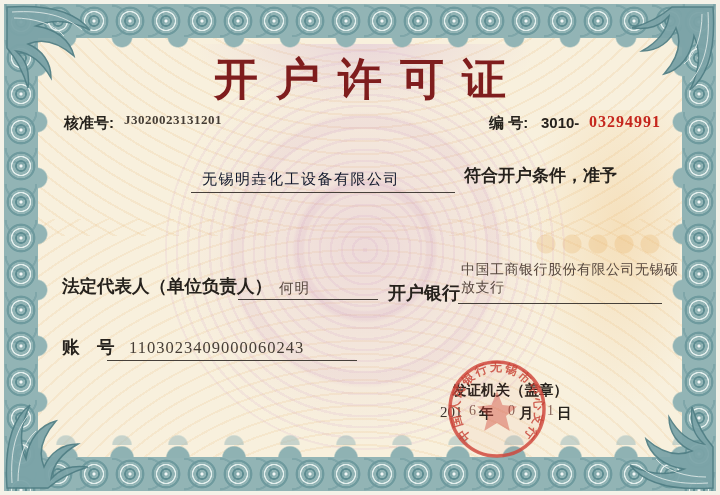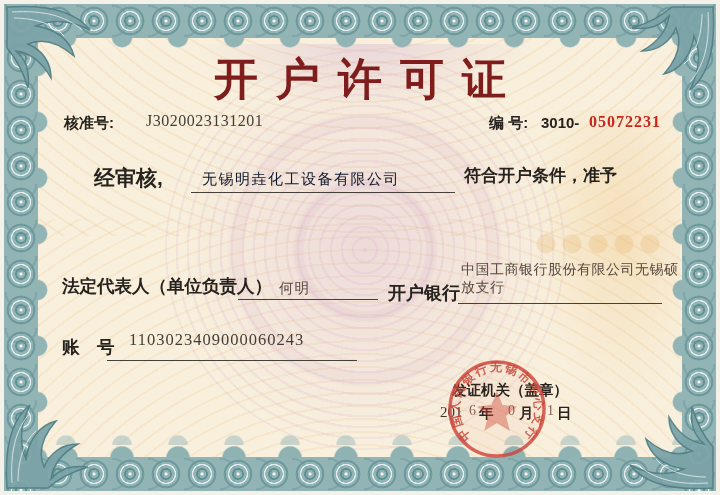--- a/index.html
+++ b/index.html
@@ -129,43 +129,42 @@
   <div class="corner bl">
     <svg viewBox="0 0 90 90" width="90" height="90">
       <path d="M3,3 C45,0 72,8 86,26 C66,16 48,15 32,22 C52,25 66,36 70,52 C54,38 38,34 24,40 C38,46 47,58 47,74 C38,58 27,49 12,47 C22,56 26,66 24,84 C18,64 10,52 3,44 Z" fill="#7ca4a8" stroke="#517f85" stroke-width="1.5" opacity="0.95"></path>
       <path d="M8,8 C40,6 62,12 78,26 M10,14 C30,14 50,20 60,32" fill="none" stroke="#e8f0ee" stroke-width="1" opacity="0.8"></path>
     </svg>
   </div>
 
   <div class="txt title">开户许可证</div>
 
   <div class="txt label" style="left:64px;top:114px;font-size:15px;">核准号:</div>
-  <div class="txt value" style="left:146px;top:112px;font-size:16px;letter-spacing:.5px;">J3020023131201</div>
+  <div class="txt value" style="left:124px;top:112px;font-size:13px;letter-spacing:.5px;font-weight:bold;">J3020023131201</div>
 
   <div class="txt label" style="left:489px;top:114px;font-size:15px;">编 号:</div>
   <div class="txt label" style="left:541px;top:114px;font-size:15px;">3010-</div>
-  <div class="txt label red" style="left:589px;top:113px;font-size:16px;font-family:'Liberation Serif',serif;letter-spacing:1px;">05072231</div>
+  <div class="txt label red" style="left:589px;top:113px;font-size:16px;font-family:'Liberation Serif',serif;letter-spacing:1px;">03294991</div>
 
-  <div class="txt label" style="left:94px;top:164px;font-size:21px;">经审核,</div>
   <div class="uline" style="left:191px;top:168px;width:264px;height:24px;"></div>
   <div class="txt value" style="left:202px;top:170px;font-size:15px;letter-spacing:1.5px;color:#0f172a;">无锡明垚化工设备有限公司</div>
   <div class="txt label" style="left:464px;top:164px;font-size:17px;">符合开户条件，准予</div>
 
   <div class="txt label" style="left:62px;top:274px;font-size:17.5px;">法定代表人（单位负责人）</div>
   <div class="uline" style="left:238px;top:276px;width:140px;height:23px;"></div>
   <div class="txt value" style="left:263px;top:279px;font-size:14.5px;letter-spacing:1px;color:#57483f;margin-left:16px;">何明</div>
 
   <div class="txt label" style="left:388px;top:281px;font-size:18px;">开户银行</div>
   <div class="txt value" style="left:461px;top:261px;font-size:14px;letter-spacing:.5px;color:#57483f;">中国工商银行股份有限公司无锡硕</div>
   <div class="txt value" style="left:461px;top:279px;font-size:14px;letter-spacing:.5px;color:#57483f;">放支行</div>
   <div class="uline" style="left:458px;top:280px;width:204px;height:23px;"></div>
 
   <div class="txt label" style="left:62px;top:335px;font-size:17.5px;">账　号</div>
   <div class="uline" style="left:107px;top:336px;width:250px;height:24px;"></div>
-  <div class="txt value" style="left:129px;top:330px;font-size:16.5px;letter-spacing:1px;">1103023409000060243</div>
+  <div class="txt value" style="left:129px;top:338px;font-size:16.5px;letter-spacing:1px;">1103023409000060243</div>
 
   <div class="txt label" style="left:452px;top:381px;font-size:14.5px;">发证机关（盖章）</div>
   <div class="txt" style="left:440px;top:404px;font-size:15px;font-family:'Liberation Serif',serif;color:#3c332c;">201</div>
   <div class="stamp-digit" style="left:469px;top:403px;">6</div>
   <div class="txt label" style="left:479px;top:404px;font-size:14.5px;">年</div>
   <div class="stamp-digit" style="left:508px;top:403px;">0</div>
   <div class="txt label" style="left:519px;top:404px;font-size:14.5px;">月</div>
   <div class="stamp-digit" style="left:547px;top:403px;">1</div>
   <div class="txt label" style="left:557px;top:404px;font-size:14.5px;">日</div>
 

